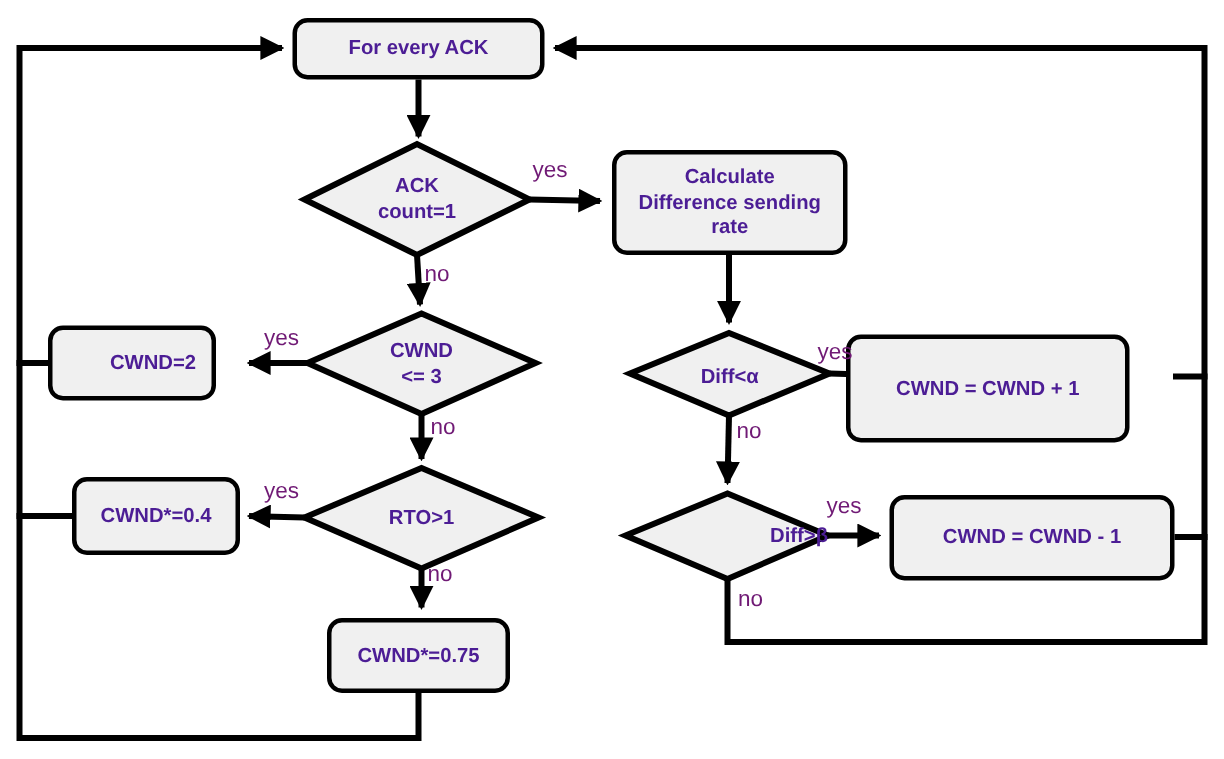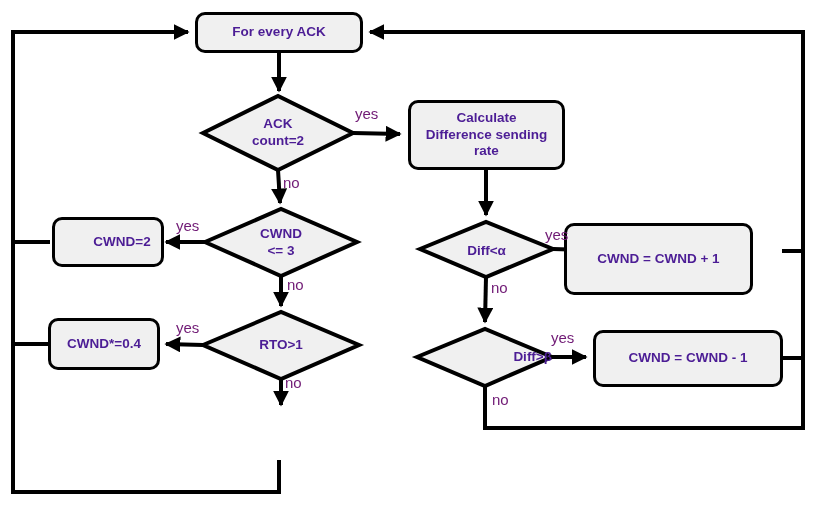--- a/index.html
+++ b/index.html
@@ -101,40 +101,43 @@
   <div class="node" style="left:195px; top:12px; width:168px; height:41px;">
     <span class="node-label">For every ACK</span>
   </div>
 
   <div class="node" style="left:408px; top:100px; width:157px; height:70px;">
     <span class="node-label">Calculate
 Difference sending
 rate</span>
   </div>
 
-  <div class="node" style="left:52px; top:217px; width:112px; height:50px;padding-left:28px;">
+  <div class="node" style="left:32px; top:217px; width:112px; height:50px;padding-left:28px;">
     <span class="node-label">CWND=2</span>
   </div>
 
   <div class="node" style="left:48px; top:318px; width:112px; height:52px;">
     <span class="node-label">CWND*=0.4</span>
   </div>
 
+  <div class="node" style="left:218px; top:412px; width:122px; height:50px;">
+    <span class="node-label">CWND*=0.75</span>
+  </div>
 
   <div class="node" style="left:564px; top:223px; width:189px; height:72px;text-align:right;">
     <span class="node-label">CWND = CWND + 1</span>
   </div>
 
   <div class="node" style="left:593px; top:330px; width:190px; height:57px;">
     <span class="node-label">CWND = CWND - 1</span>
   </div>
 
   <div class="dlabel" style="left:203px; top:96px; width:150px; height:74px;">
     <span class="dlabel-text">ACK
-count=2</span>
+count=1</span>
   </div>
 
   <div class="dlabel" style="left:205px; top:209px; width:152px; height:67px;">
     <span class="dlabel-text">CWND
 &lt;= 3</span>
   </div>
 
   <div class="dlabel" style="left:203px; top:312px; width:156px; height:67px;">
     <span class="dlabel-text">RTO&gt;1</span>
   </div>

